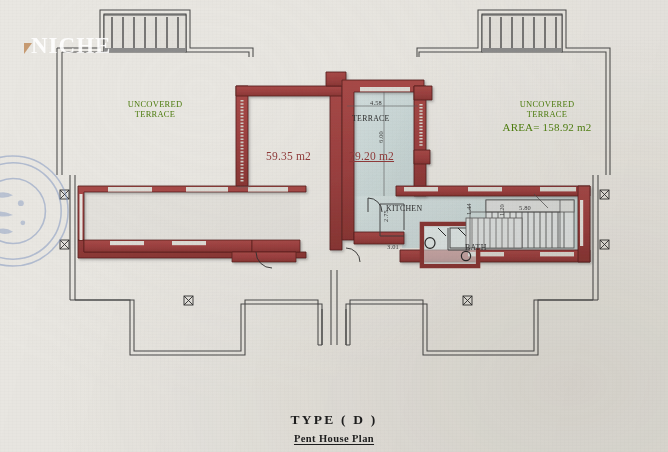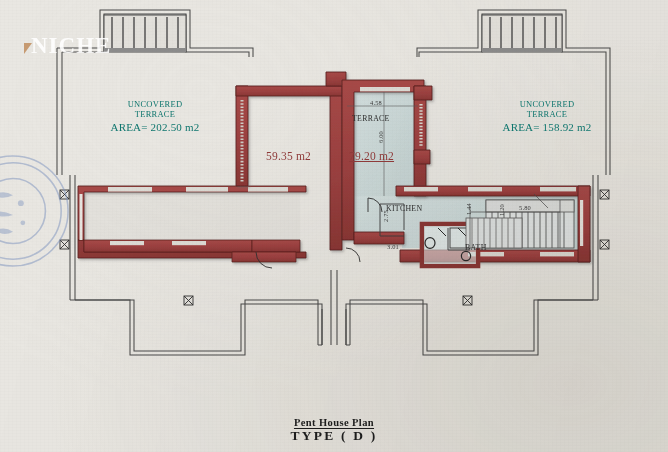--- a/index.html
+++ b/index.html
@@ -23,21 +23,21 @@
     mix-blend-mode:multiply;opacity:.85;
   }
   .paper-grain2{
     position:absolute;inset:0;pointer-events:none;opacity:.22;
     background-image:
       repeating-linear-gradient(0deg, rgba(120,118,112,.10) 0 1px, rgba(0,0,0,0) 1px 3px),
       repeating-linear-gradient(90deg, rgba(120,118,112,.08) 0 1px, rgba(0,0,0,0) 1px 4px);
   }
 
   
-  .lbl{position:absolute;color:#0f766e;text-align:center;line-height:1.22;white-space:nowrap;}
+  .lbl{position:absolute;color:#4d7c0f;text-align:center;line-height:1.22;white-space:nowrap;}
   .terrace-l{left:70px;top:99px;width:170px;}
   .terrace-r{left:462px;top:99px;width:170px;}
   .t-small{font-size:8.5px;letter-spacing:.25px;}
   .t-area{font-size:11px;letter-spacing:.2px;margin-top:1px;}
 
   .area-red{position:absolute;color:#8e3a39;font-size:11.5px;white-space:nowrap;letter-spacing:.2px;}
   #area-76{left:266px;top:150px;}
   #area-79{left:349px;top:150px;text-decoration:underline;}
 
   .room-tag{position:absolute;color:#2d2d2d;font-size:7.8px;letter-spacing:.3px;white-space:nowrap;}
@@ -337,21 +337,20 @@
   <div class="paper-grain2"></div>
 
   <div class="wm-niche">
     <span class="tri"></span>
     <span>NICHE</span>
   </div>
 
   <div class="lbl terrace-l">
     <div class="t-small">UNCOVERED</div>
     <div class="t-small">TERRACE</div>
-    <div class="t-area">AREA= 202.50 m2</div>
   </div>
 
   <div class="lbl terrace-r">
     <div class="t-small">UNCOVERED</div>
     <div class="t-small">TERRACE</div>
     <div class="t-area">AREA= 158.92 m2</div>
   </div>
 
   <div class="area-red" id="area-76">59.35 m2</div>
   <div class="area-red" id="area-79">79.20 m2</div>
@@ -362,17 +361,17 @@
 
   <div class="dim" id="dim-458">4.58</div>
   <div class="dim vert" id="dim-600">6.00</div>
   <div class="dim vert" id="dim-275">2.75</div>
   <div class="dim" id="dim-301">3.01</div>
   <div class="dim vert" id="dim-144">1.44</div>
   <div class="dim" id="dim-580">5.80</div>
   <div class="dim vert" id="dim-s1">1.20</div>
 
   <div class="title-wrap">
+    <div id="title-type">TYPE ( D )</div>
     <div id="title-sub">Pent House Plan</div>
-    <div id="title-type">TYPE ( D )</div>
   </div>
 
 </div>
 
 </body></html>

